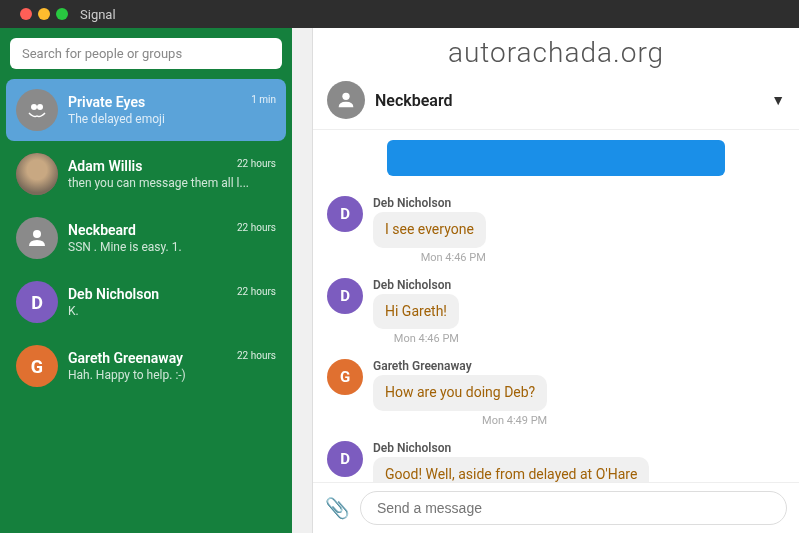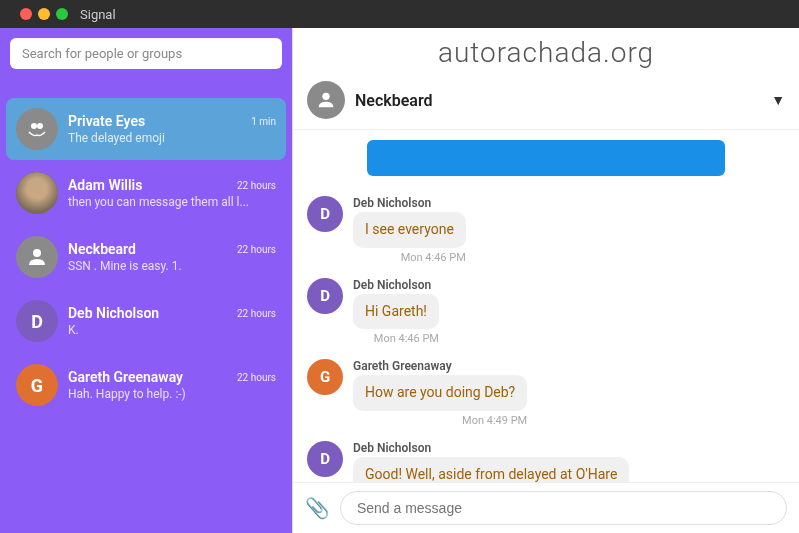--- a/index.html
+++ b/index.html
@@ -36,25 +36,24 @@
 
     
     .app {
       display: flex;
       height: calc(533px - 28px);
     }
 
     
     .sidebar {
       width: 292px;
-      background: #8b5cf6;
+      background: #15803d;
       display: flex;
       flex-direction: column;
       flex-shrink: 0;
-      gap: 19px;
     }
 
     .search-bar {
       margin: 10px 10px 8px 10px;
       background: white;
       border-radius: 6px;
       padding: 8px 12px;
       font-size: 13px;
       color: #888;
     }
@@ -93,21 +92,21 @@
     .avatar.purple { background: #7c5cbf; }
     .avatar.orange { background: #e07030; }
 
     .conv-info {
       flex: 1;
       min-width: 0;
     }
     .conv-header {
       display: flex;
       justify-content: space-between;
-      align-items: center;
+      align-items: flex-start;
     }
     .conv-name {
       font-size: 14px;
       font-weight: 600;
       color: white;
       white-space: nowrap;
       overflow: hidden;
       text-overflow: ellipsis;
     }
     .conv-time {
@@ -125,20 +124,21 @@
       margin-top: 2px;
     }
 
     
     .chat-panel {
       flex: 1;
       background: white;
       display: flex;
       flex-direction: column;
       border-left: 1px solid #ddd;
+      margin-left: 20px;
     }
 
     
     .chat-header {
       display: flex;
       align-items: center;
       padding: 10px 14px;
       border-bottom: 1px solid #eee;
       background: white;
       gap: 10px;

